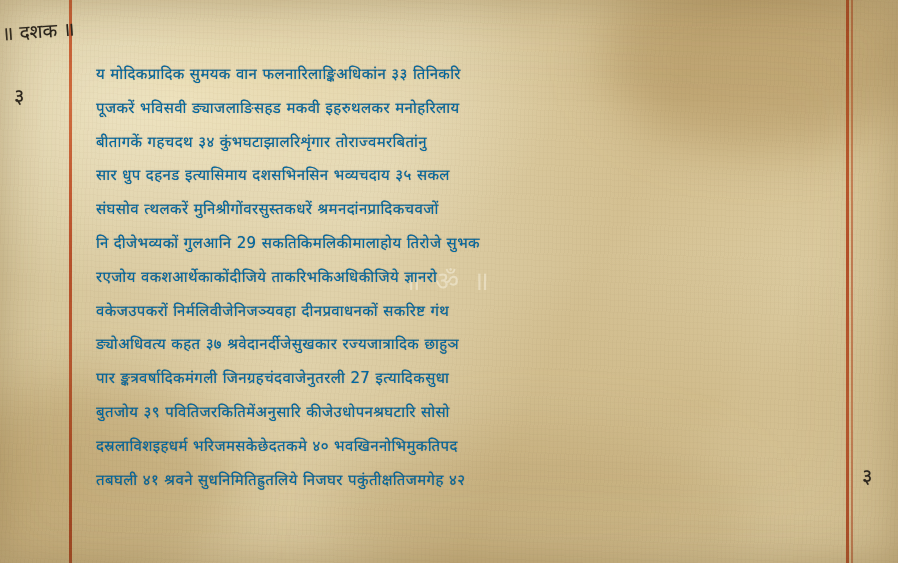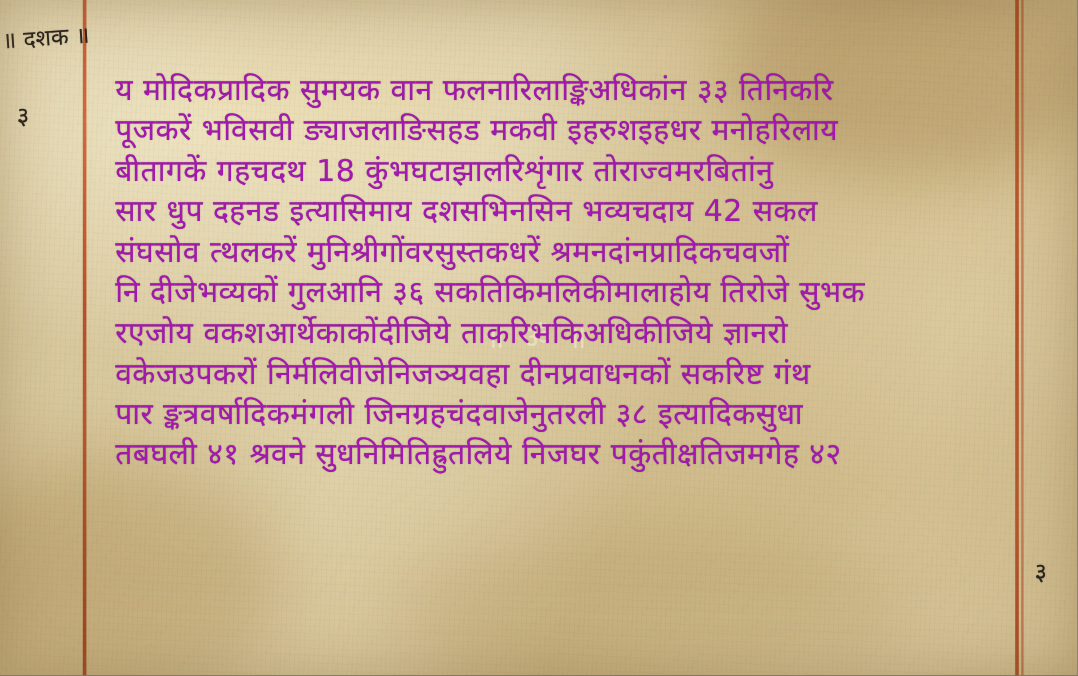--- a/index.html
+++ b/index.html
@@ -68,23 +68,23 @@
   .rule.right2 { left: 851px; width: 2px; opacity: 0.55; }
 
   
   .text-block {
     position: absolute;
     left: 96px;
     top: 58px;
     width: 740px;
   }
   .line {
-    color: #a21caf;
+    color: #0369a1;
     font-family: "DejaVu Sans", sans-serif;
-    font-size: 25px;
+    font-size: 15px;
     line-height: 33.8px;
     letter-spacing: 0.4px;
     white-space: nowrap;
     text-shadow: 0 0 1px rgba(30,22,14,0.45);
     filter: contrast(1.05);
   }
 
   
   .margin-note {
     position: absolute;
@@ -137,28 +137,31 @@
   <div class="stain" style="left:140px; top:20px; width:260px; height:120px; background:rgba(255,248,222,0.28); filter:blur(22px);"></div>
 
   <div class="rule left"></div>
   <div class="rule right"></div>
   <div class="rule right2"></div>
 
   <div class="watermark">॥ ॐ ॥</div>
 
   <div class="text-block">
     <div class="line">य मोदिकप्रादिक सुमयक वान फलनारिलाङ्किअधिकांन ३३ तिनिकरि</div>
-    <div class="line">पूजकरें भविसवी ङ्याजलाङिसहड मकवी इहरुशइहधर मनोहरिलाय</div>
-    <div class="line">बीतागकें गहचदथ 18 कुंभघटाझालरिशृंगार तोराज्वमरबितांनु</div>
-    <div class="line">सार धुप दहनड इत्यासिमाय दशसभिनसिन भव्यचदाय 42 सकल</div>
+    <div class="line">पूजकरें भविसवी ङ्याजलाङिसहड मकवी इहरुथलकर मनोहरिलाय</div>
+    <div class="line">बीतागकें गहचदथ ३४ कुंभघटाझालरिशृंगार तोराज्वमरबितांनु</div>
+    <div class="line">सार धुप दहनड इत्यासिमाय दशसभिनसिन भव्यचदाय ३५ सकल</div>
     <div class="line">संघसोव त्थलकरें मुनिश्रीगोंवरसुस्तकधरें श्रमनदांनप्रादिकचवजों</div>
-    <div class="line">नि दीजेभव्यकों गुलआनि ३६ सकतिकिमलिकीमालाहोय तिरोजे सुभक</div>
+    <div class="line">नि दीजेभव्यकों गुलआनि 29 सकतिकिमलिकीमालाहोय तिरोजे सुभक</div>
     <div class="line">रएजोय वकशआर्थेकाकोंदीजिये ताकरिभकिअधिकीजिये ज्ञानरो</div>
     <div class="line">वकेजउपकरों निर्मलिवीजेनिजञ्यवहा दीनप्रवाधनकों सकरिष्ट गंथ</div>
-    <div class="line">पार ङ्कत्रवर्षादिकमंगली जिनग्रहचंदवाजेनुतरली ३८ इत्यादिकसुधा</div>
+    <div class="line">ङ्योअधिवत्य कहत ३७ श्रवेदानर्दीजेसुखकार रज्यजात्रादिक छाहुञ</div>
+    <div class="line">पार ङ्कत्रवर्षादिकमंगली जिनग्रहचंदवाजेनुतरली 27 इत्यादिकसुधा</div>
+    <div class="line">बुतजोय ३९ पवितिजरकितिमेंअनुसारि कीजेउधोपनश्रघटारि सोसो</div>
+    <div class="line">दस्रलाविशइहधर्म भरिजमसकेछेदतकमे ४० भवखिननोभिमुकतिपद</div>
     <div class="line">तबघली ४१ श्रवने सुधनिमितिह्रुतलिये निजघर पकुंतीक्षतिजमगेह ४२</div>
   </div>
 
   <div class="margin-note note-top-left">॥ दशक ॥</div>
   <div class="margin-note note-left-num">३</div>
   <div class="margin-note note-right-num">३</div>
 
   <div class="edge-shadow"></div>
 </div>
 

